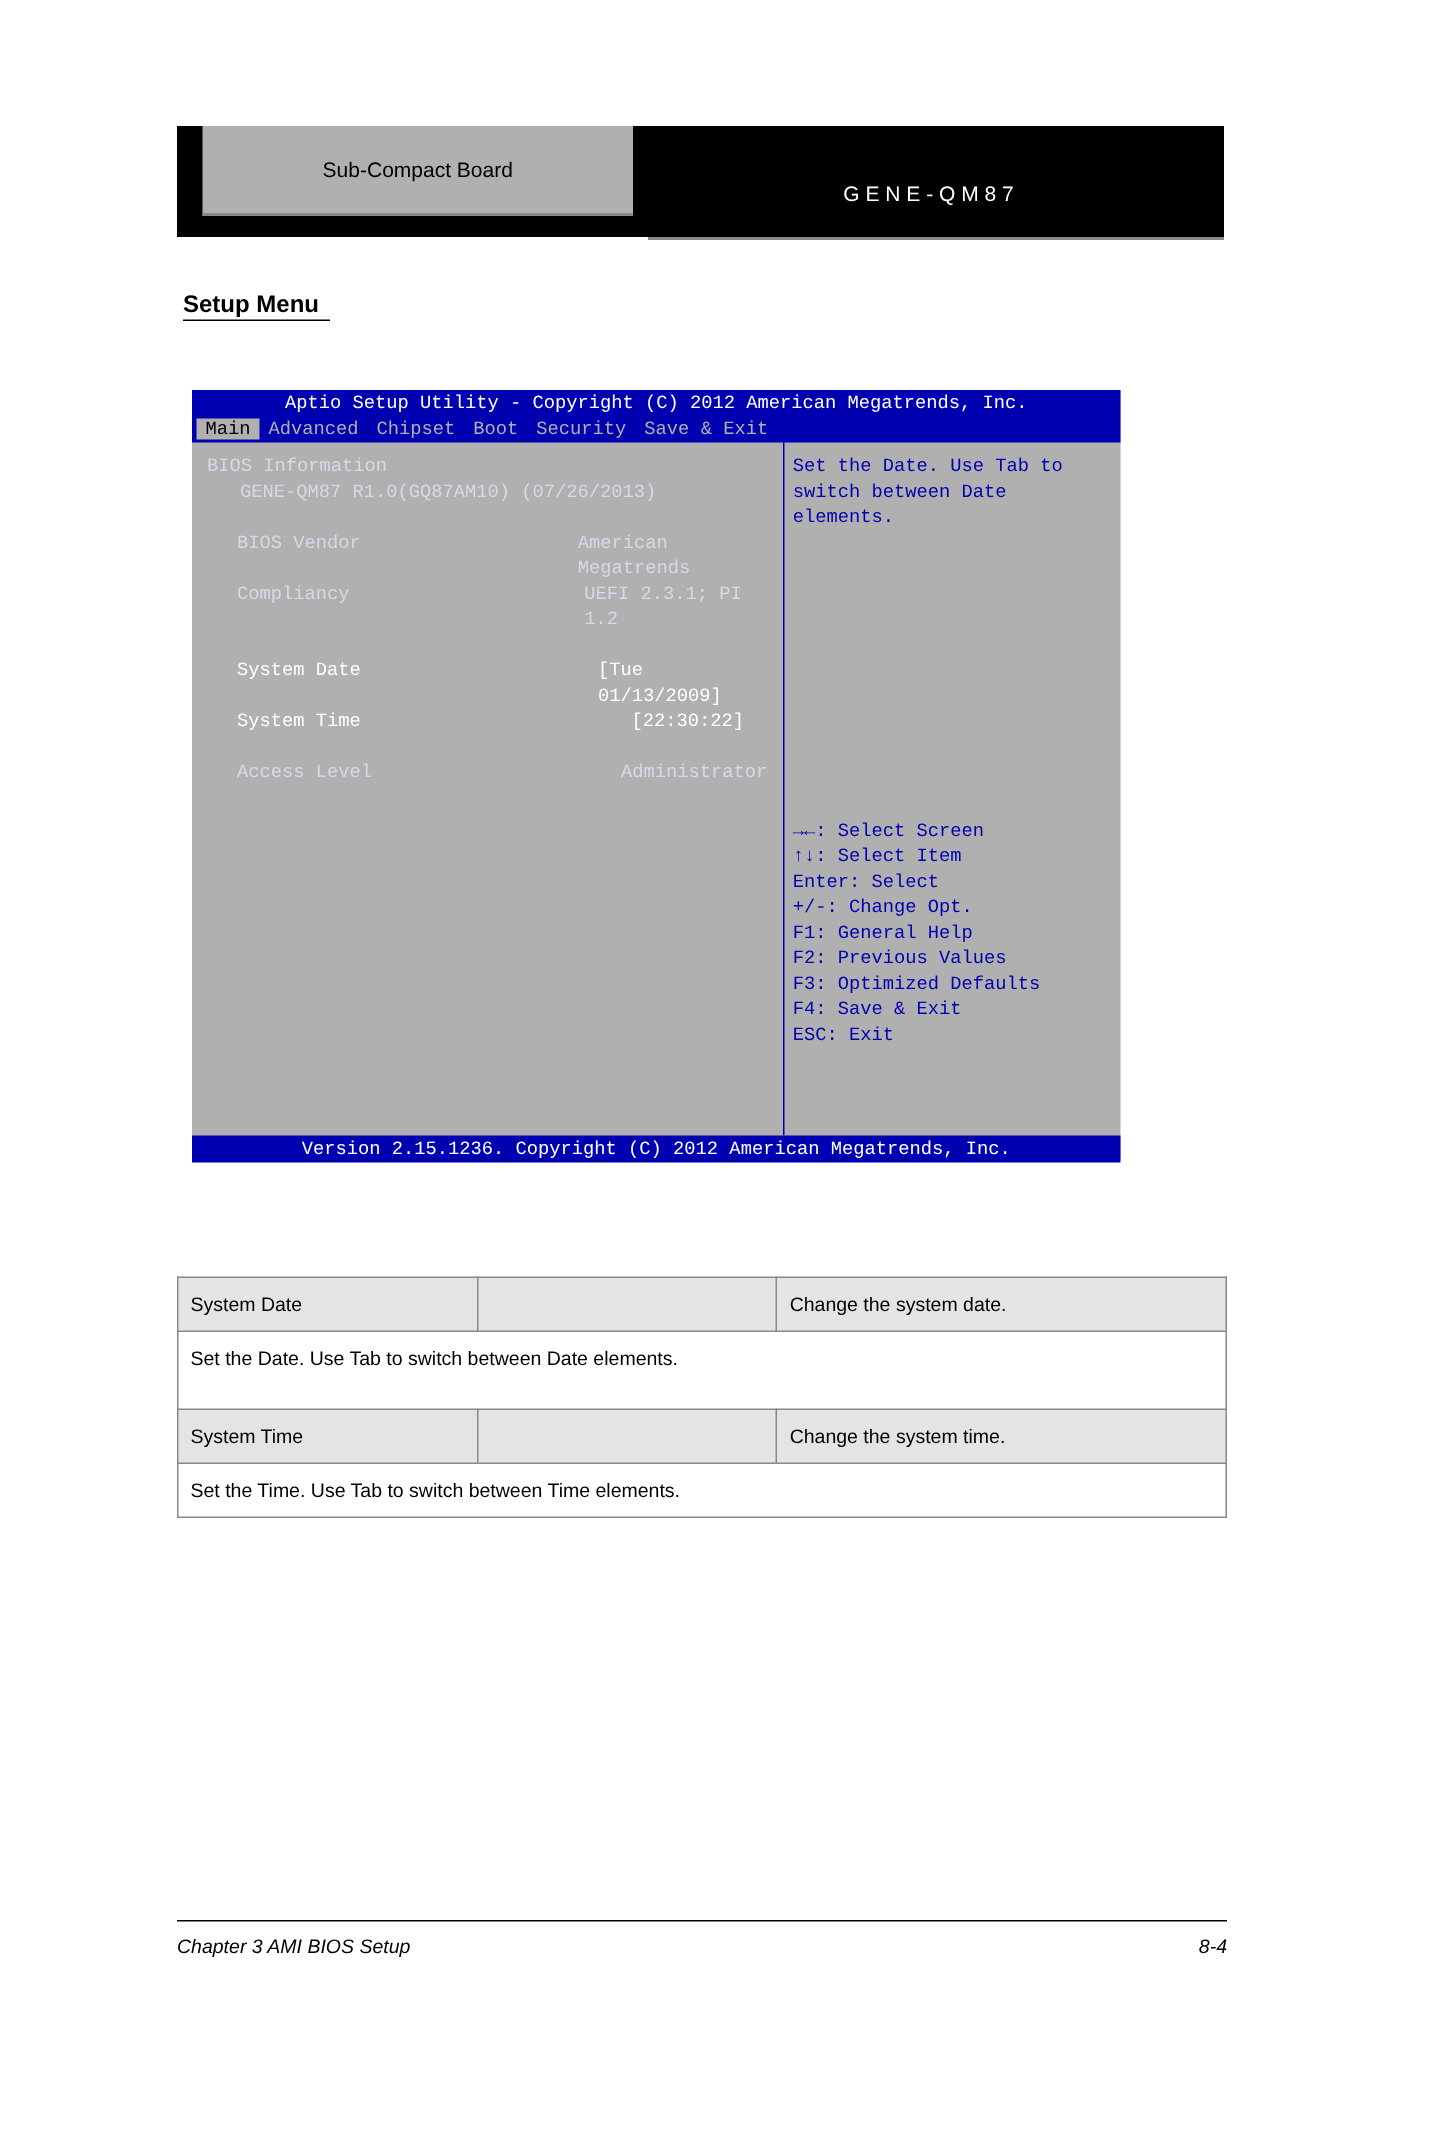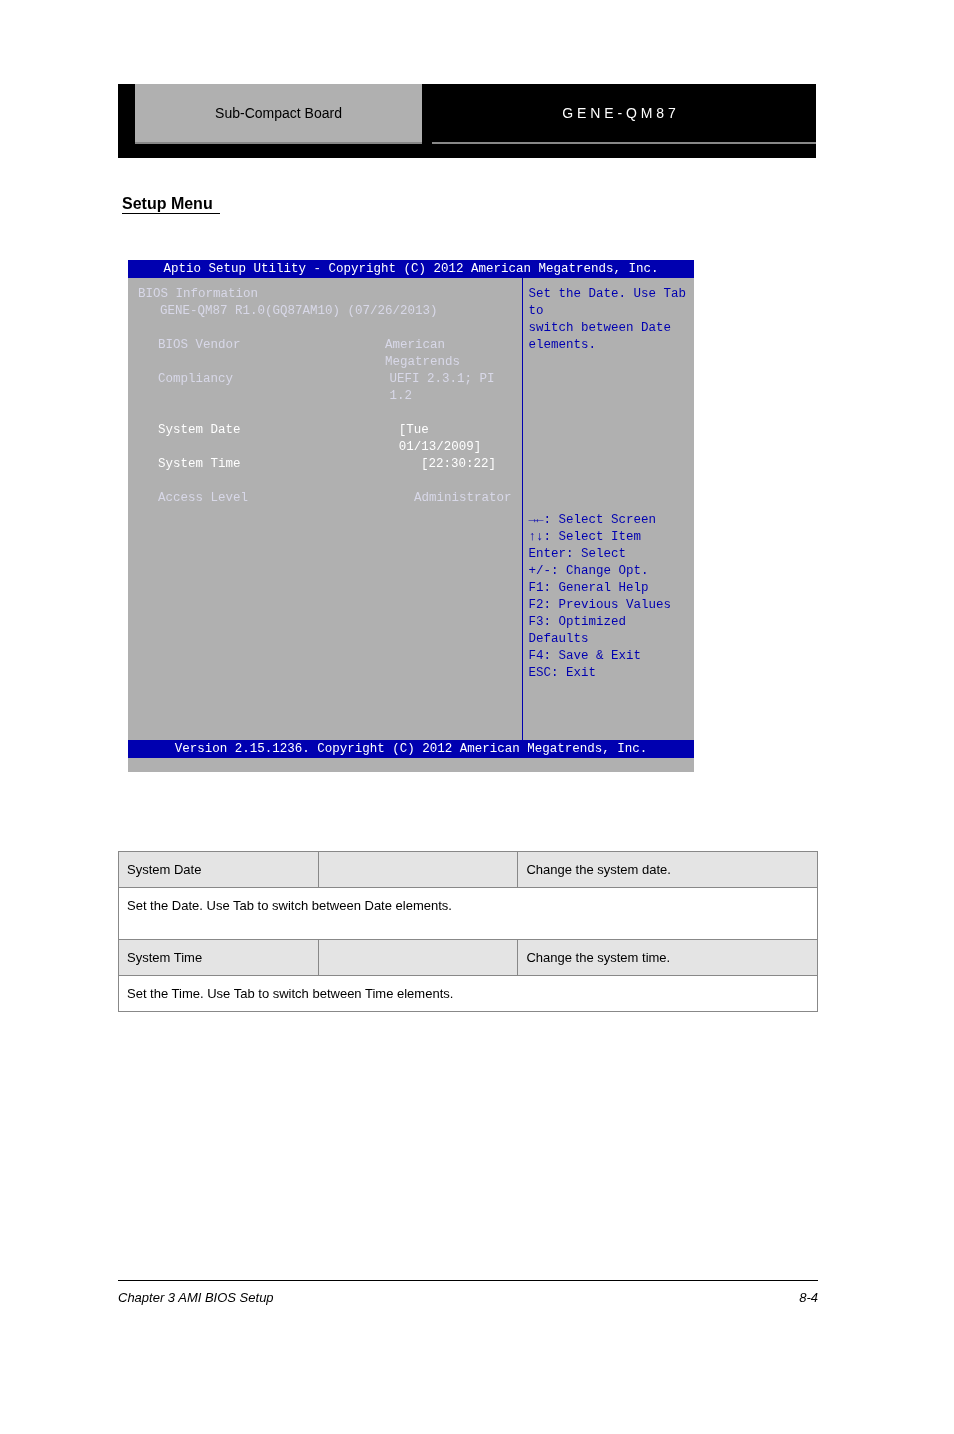--- a/index.html
+++ b/index.html
@@ -42,20 +42,21 @@
   .top-bar-right {
     flex: 1;
     color: #fff;
     font-size: 14px;
     display: flex;
     align-items: center;
     justify-content: center;
     padding-right: 10px;
     border-bottom: 2px solid #888;
     height: 60px;
+    margin-top: 16px;
   }
 
   
   .section-heading {
     position: absolute;
     top: 195px;
     left: 122px;
     font-size: 16px;
     font-weight: bold;
     color: #000;
@@ -68,21 +69,21 @@
     width: 98px;
     height: 1px;
     background: #000;
   }
 
   
   .bios-box {
     position: absolute;
     top: 260px;
     left: 128px;
-    width: 566px;
+    width: 619px;
     height: 512px;
     background: #b0b0b0;
     border: 0;
   }
   .bios-title {
     background: #0000b0;
     color: #fff;
     font-family: 'Courier New', monospace;
     font-size: 12.5px;
     text-align: center;
@@ -196,20 +197,28 @@
   <div class="top-bar-left">Sub-Compact Board</div>
   <div class="top-bar-divider"></div>
   <div class="top-bar-right">G E N E - Q M 8 7</div>
 </div>
 
 <div class="section-heading">Setup Menu</div>
 <div class="section-underline"></div>
 
 <div class="bios-box">
   <div class="bios-title">Aptio Setup Utility - Copyright (C) 2012 American Megatrends, Inc.</div>
+  <div class="bios-tabs">
+    <span class="bios-tab active">Main</span>
+    <span class="bios-tab">Advanced</span>
+    <span class="bios-tab">Chipset</span>
+    <span class="bios-tab">Boot</span>
+    <span class="bios-tab">Security</span>
+    <span class="bios-tab">Save &amp; Exit</span>
+  </div>
   <div class="bios-body">
     <div class="bios-left">
       <div class="bios-row">
           <span>BIOS Information</span>
         </div>
       <div class="bios-row" style="padding-left:22px;">
           <span>GENE-QM87 R1.0(GQ87AM10) (07/26/2013)</span>
         </div>
       <div class="bios-row">&nbsp;</div>
       <div class="bios-row">

